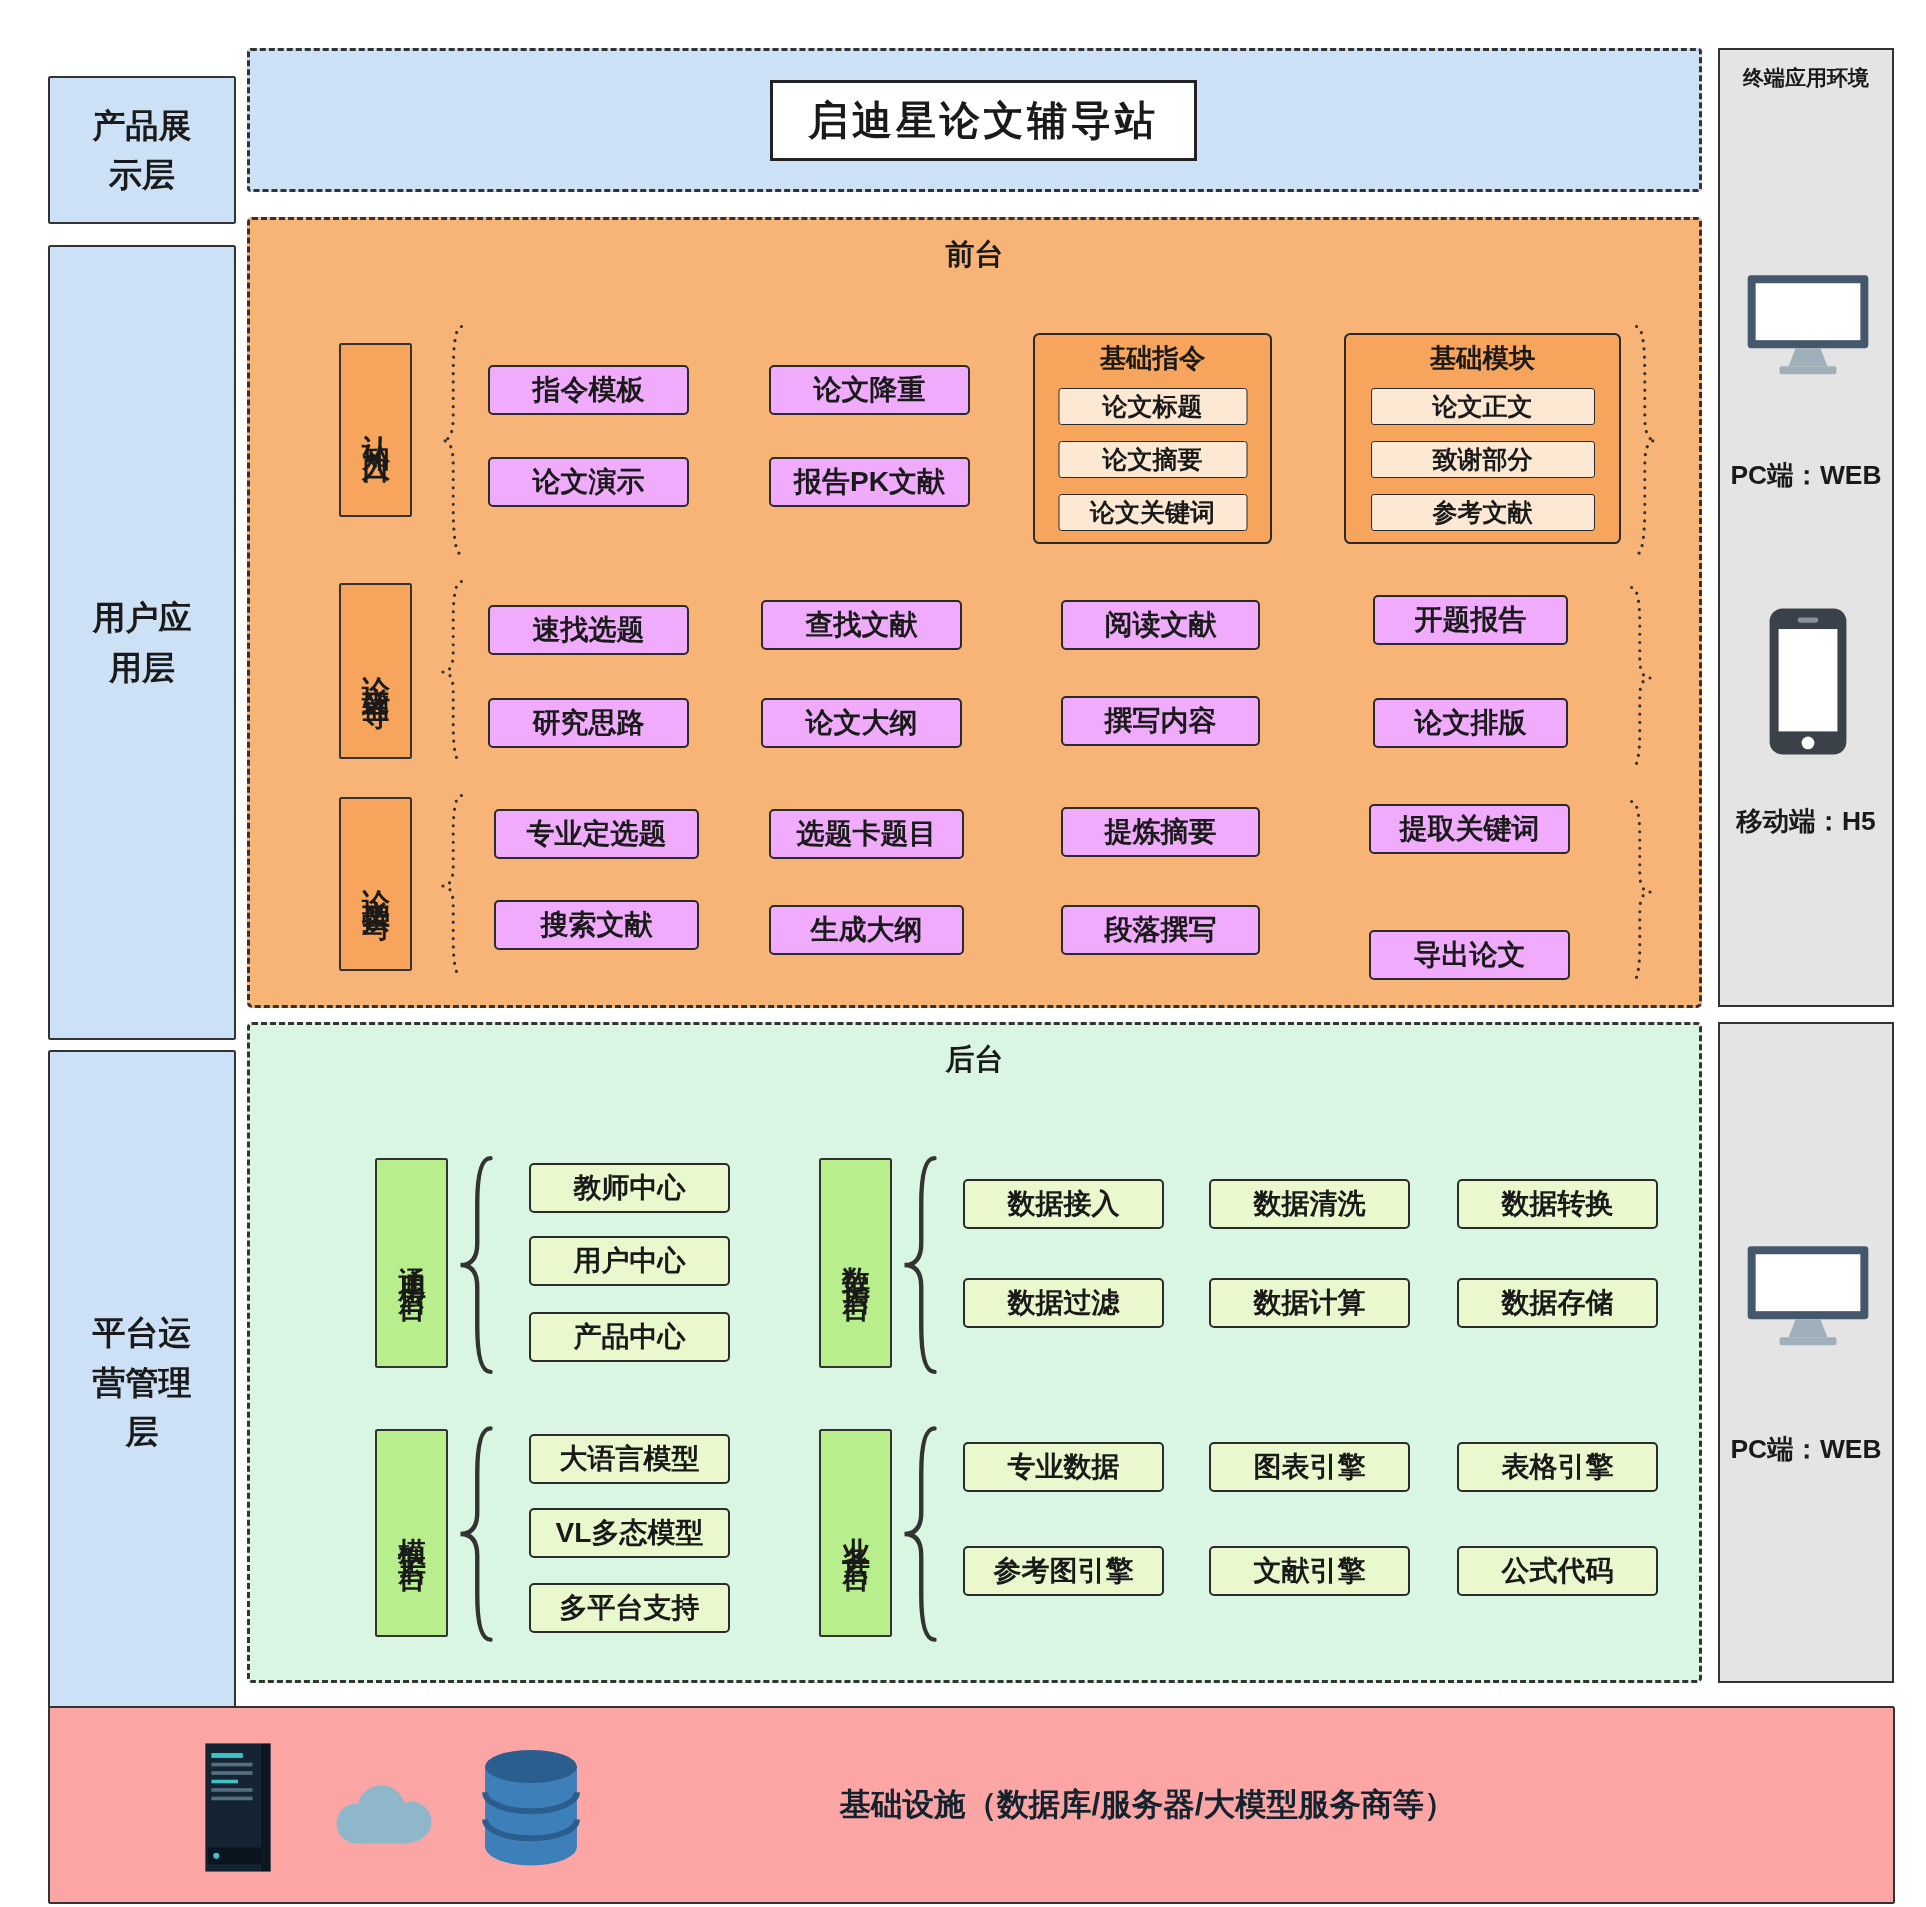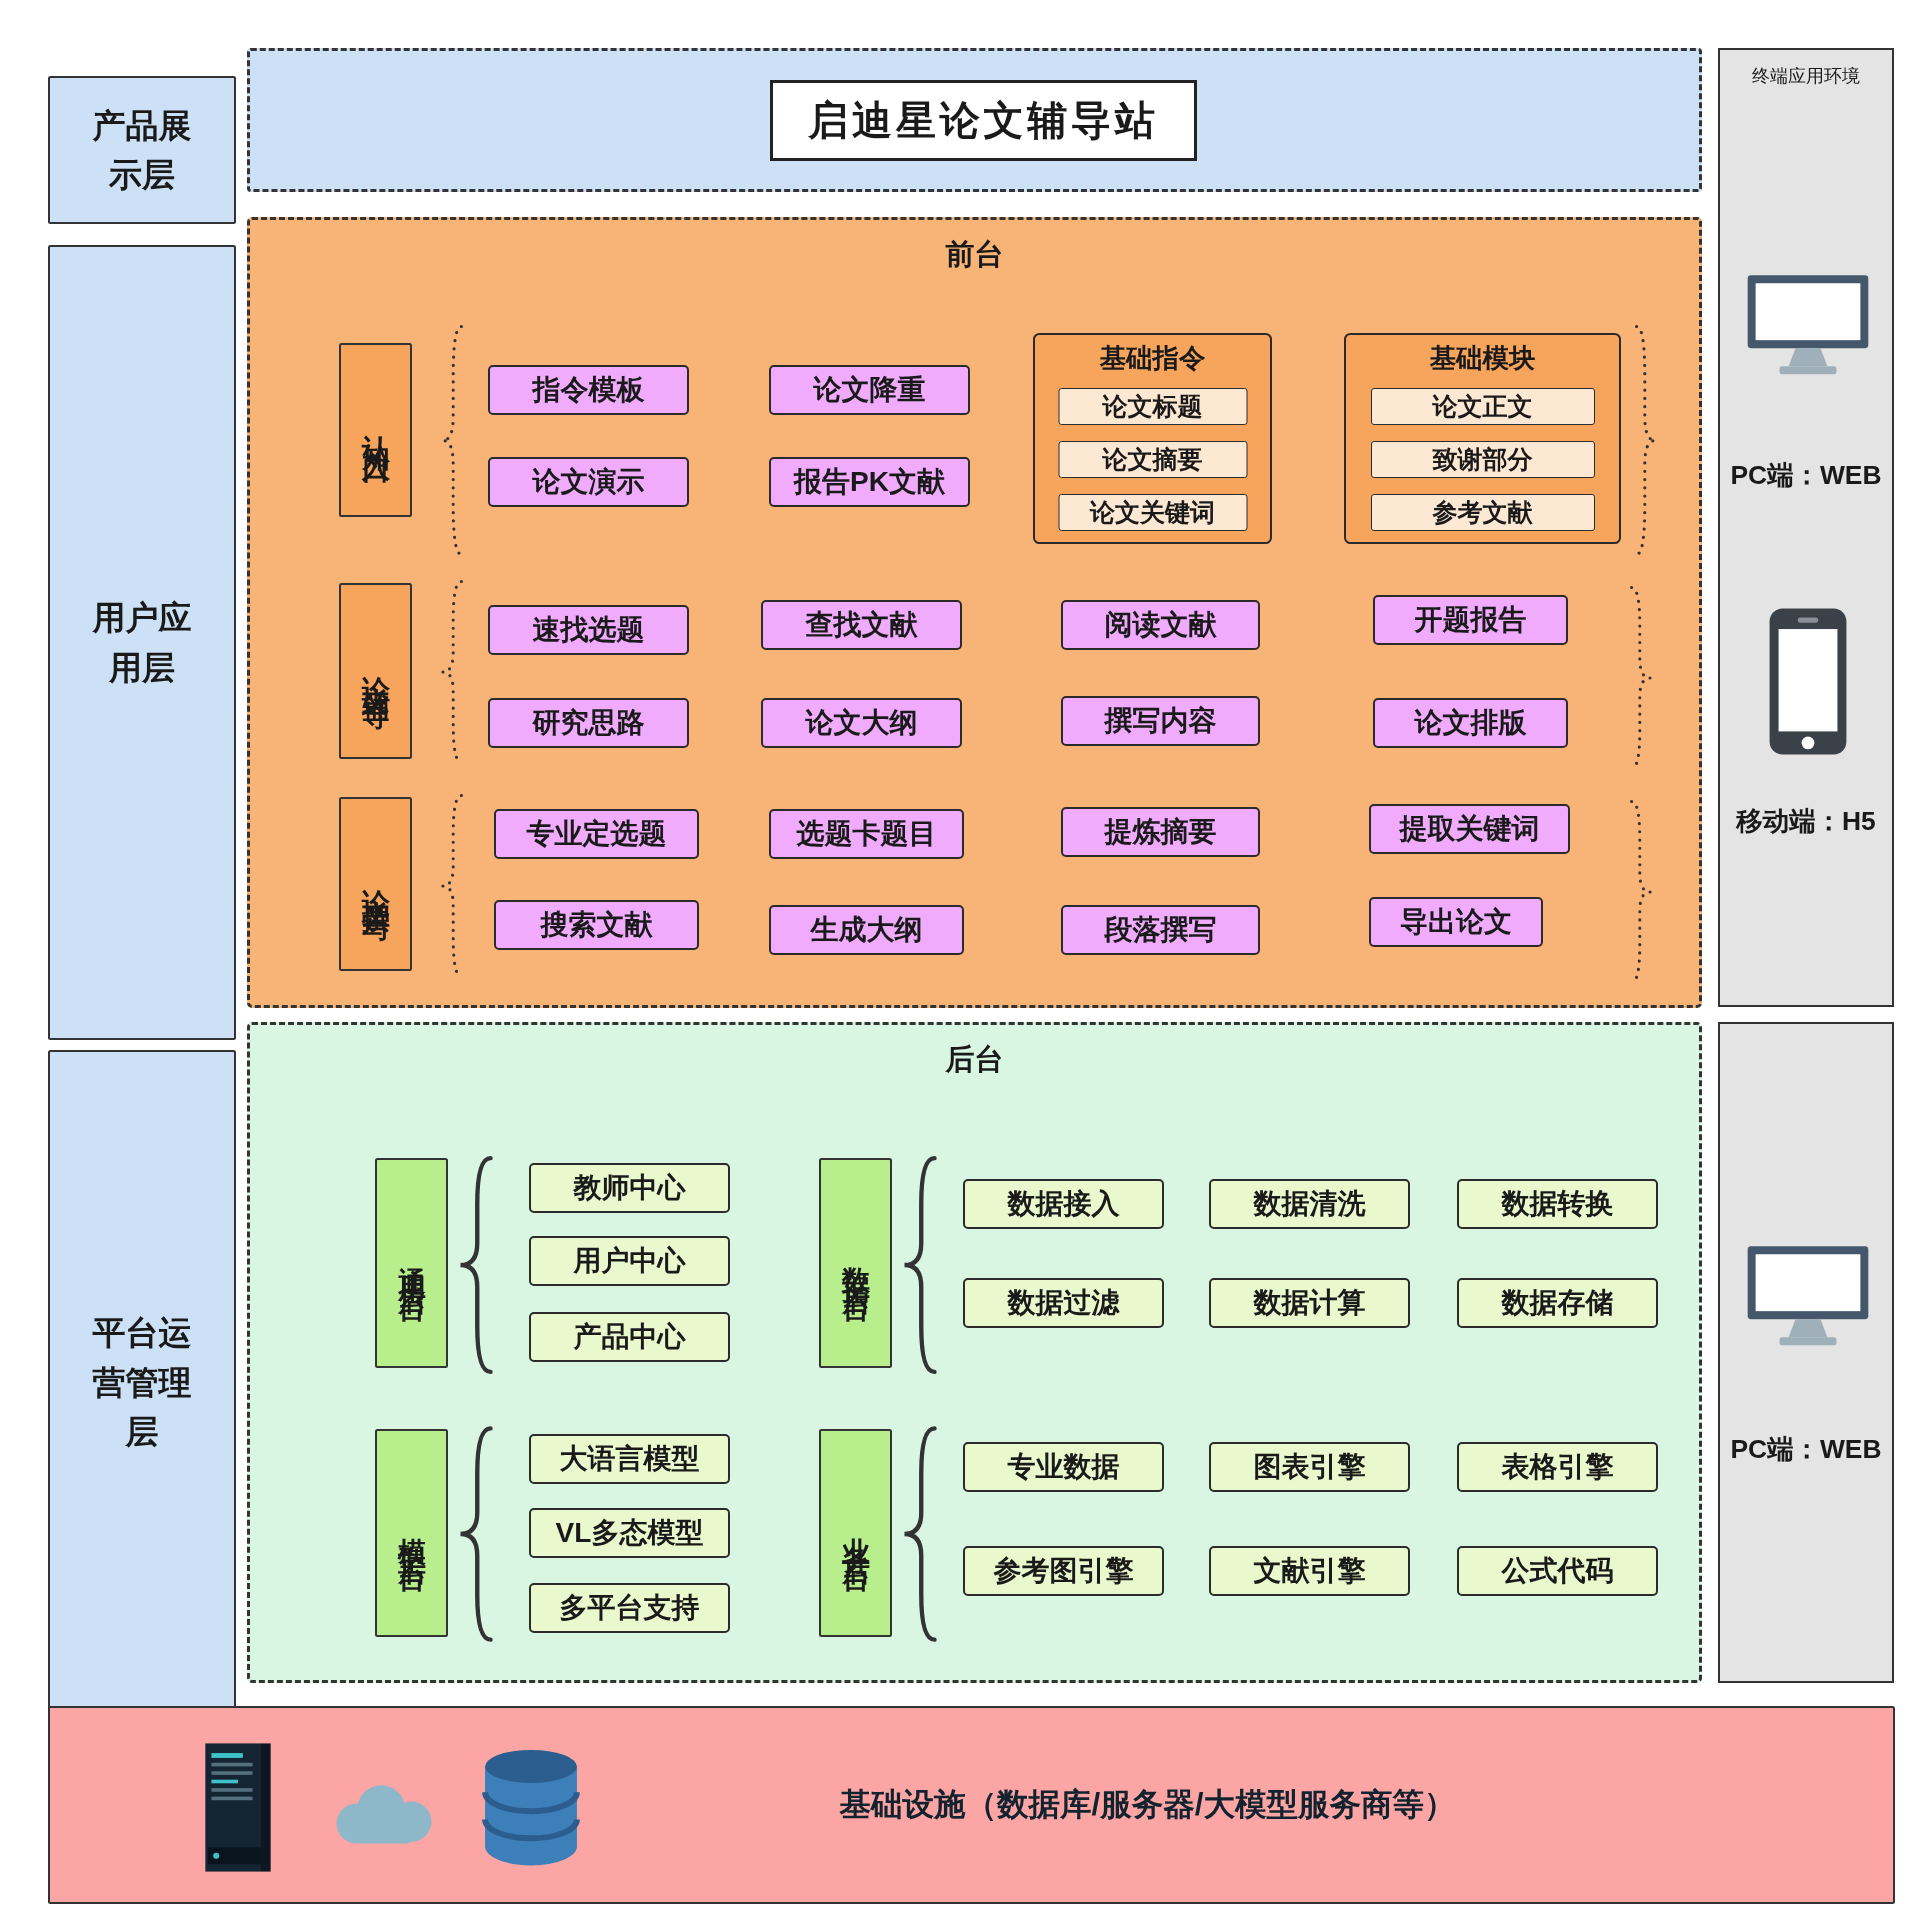--- a/index.html
+++ b/index.html
@@ -25,21 +25,21 @@
     background:#ffffff;border:3.1px solid #222;padding:10px 35px;
     font-size:40px;font-weight:700;letter-spacing:3.8px;
   }
   
   .terminal{
     position:absolute;left:1718px;width:176px;background:#e4e4e4;
     border:2.5px solid #333;box-sizing:border-box;
   }
   .terminal-title{
     position:absolute;top:14px;left:0;width:100%;text-align:center;
-    font-size:18px;font-weight:400;
+    font-size:21px;font-weight:700;
   }
   .terminal-label{
     position:absolute;left:0;width:100%;text-align:center;
     font-size:26.4px;font-weight:600;
   }
   .abs-svg{position:absolute;}
   
   .section{
     position:absolute;left:247px;width:1455px;box-sizing:border-box;
     border:3.1px dashed #333;border-radius:5px;
@@ -186,21 +186,21 @@
     <svg class="brace" style="left:190px;top:573px;width:24px;height:186px" viewBox="0 0 38 296">
         <path d="M 34 4 Q 20.900000000000002 4 20.900000000000002 65.12 L 20.900000000000002 118.4 Q 20.900000000000002 148 4 148 Q 20.900000000000002 148 20.900000000000002 177.6 L 20.900000000000002 230.88 Q 20.900000000000002 292 34 292" fill="none" stroke="#333" stroke-width="5" stroke-linecap="round" stroke-dasharray="0.1 13"></path>
       </svg>
     <div class="fbox" style="left:244px;top:589px;width:205px">专业定选题</div>
     <div class="fbox" style="left:244px;top:680px;width:205px">搜索文献</div>
     <div class="fbox" style="left:519px;top:589px;width:195px">选题卡题目</div>
     <div class="fbox" style="left:519px;top:685px;width:195px">生成大纲</div>
     <div class="fbox" style="left:811px;top:587px;width:199px">提炼摘要</div>
     <div class="fbox" style="left:811px;top:685px;width:199px">段落撰写</div>
     <div class="fbox" style="left:1119px;top:584px;width:201px">提取关键词</div>
-    <div class="fbox" style="left:1119px;top:677px;width:174px">导出论文</div>
+    <div class="fbox" style="left:1119px;top:710px;width:201px">导出论文</div>
     <svg class="brace" style="left:1379px;top:579px;width:24px;height:186px" viewBox="0 0 38 296">
         <path d="M 34 4 Q 20.900000000000002 4 20.900000000000002 65.12 L 20.900000000000002 118.4 Q 20.900000000000002 148 4 148 Q 20.900000000000002 148 20.900000000000002 177.6 L 20.900000000000002 230.88 Q 20.900000000000002 292 34 292" fill="none" stroke="#333" stroke-width="5" stroke-linecap="round" stroke-dasharray="0.1 13" transform="translate(38,0) scale(-1,1)"></path>
       </svg>
   </div>
 
   <div class="section back">
     <div class="section-title">后台</div>
 
     <div class="vlabel green" style="left:125px;top:133px;width:73px;height:210px">通用后台</div>
     <svg class="brace" style="left:208px;top:130px;width:35px;height:220px" viewBox="0 0 56 350">

